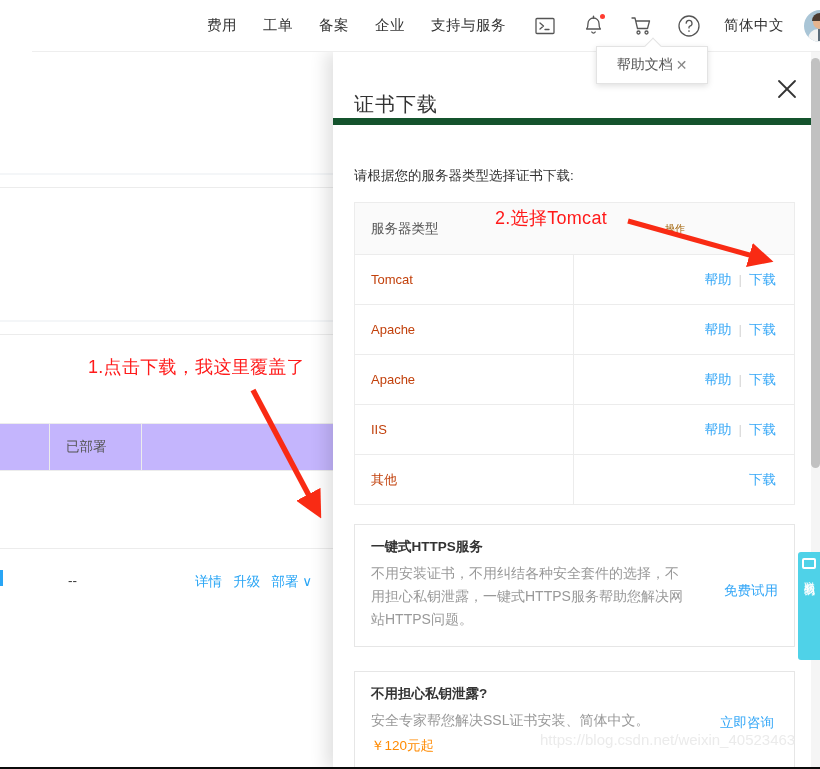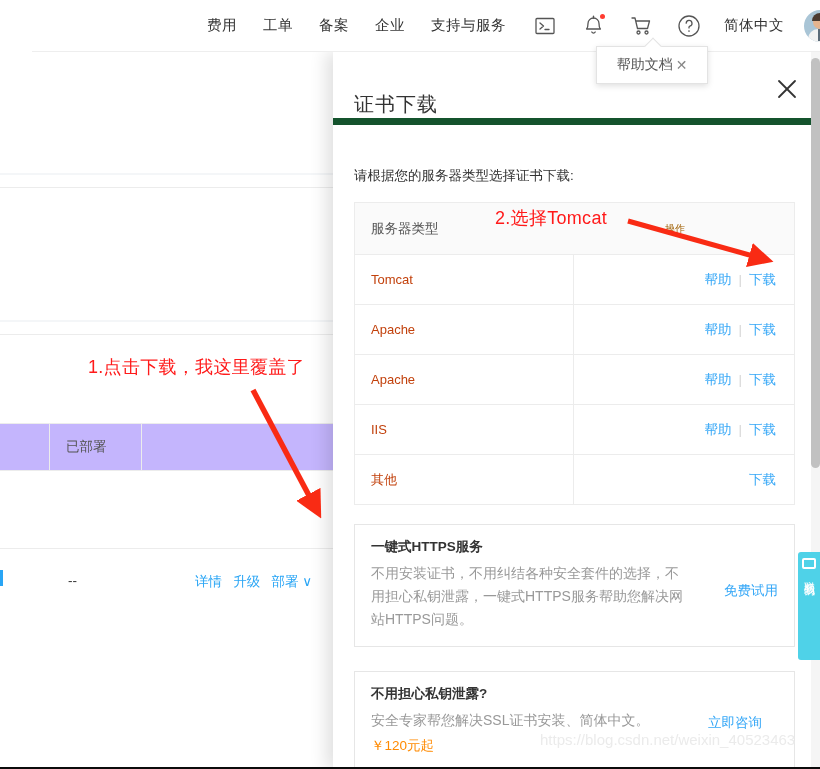--- a/index.html
+++ b/index.html
@@ -258,21 +258,21 @@
       <div class="card" style="margin-top:19px;">
         <div class="card-title">一键式HTTPS服务</div>
         <div class="card-desc">不用安装证书，不用纠结各种安全套件的选择，不用担心私钥泄露，一键式HTTPS服务帮助您解决网站HTTPS问题。</div>
         <div class="card-cta" style="right:16px; top:57px;">免费试用</div>
       </div>
 
       <div class="card" style="margin-top:24px;">
         <div class="card-title">不用担心私钥泄露?</div>
         <div class="card-desc" style="width:340px;">安全专家帮您解决SSL证书安装、简体中文。</div>
         <div class="price">￥120元起</div>
-        <div class="card-cta" style="right:32px; top:42px;">立即咨询</div>
+        <div class="card-cta" style="right:20px; top:42px;">立即咨询</div>
       </div>
     </div>
   </div>
 
   <div class="topnav">
     <div class="nav-link">费用</div>
     <div class="nav-link">工单</div>
     <div class="nav-link">备案</div>
     <div class="nav-link">企业</div>
     <div class="nav-link">支持与服务</div>

